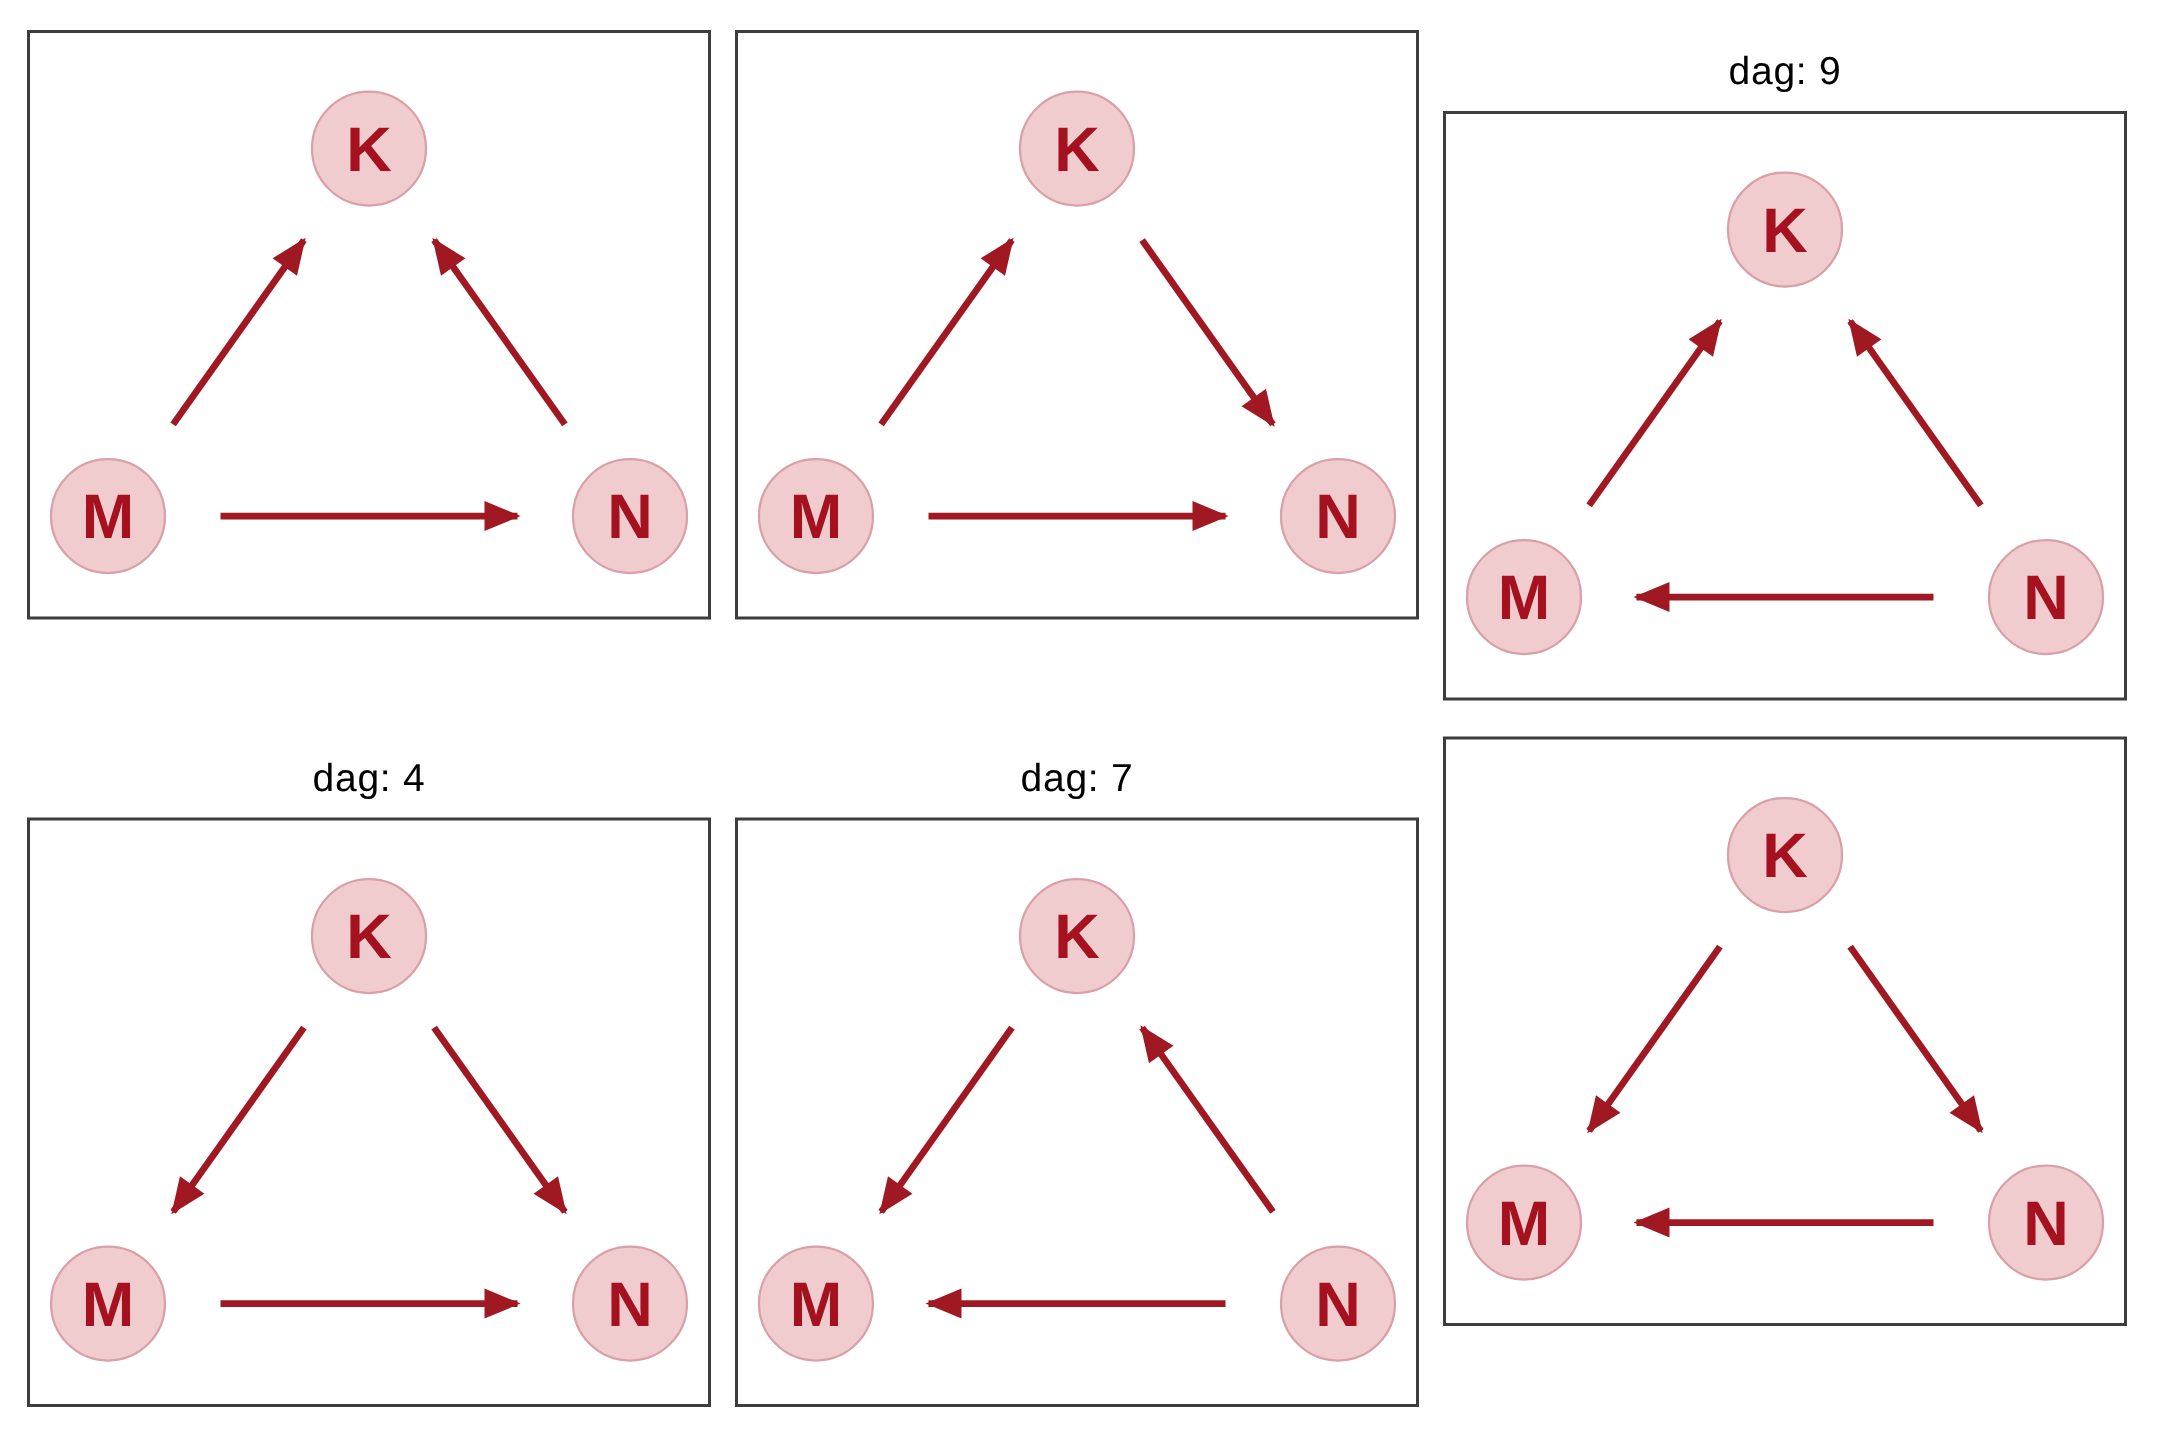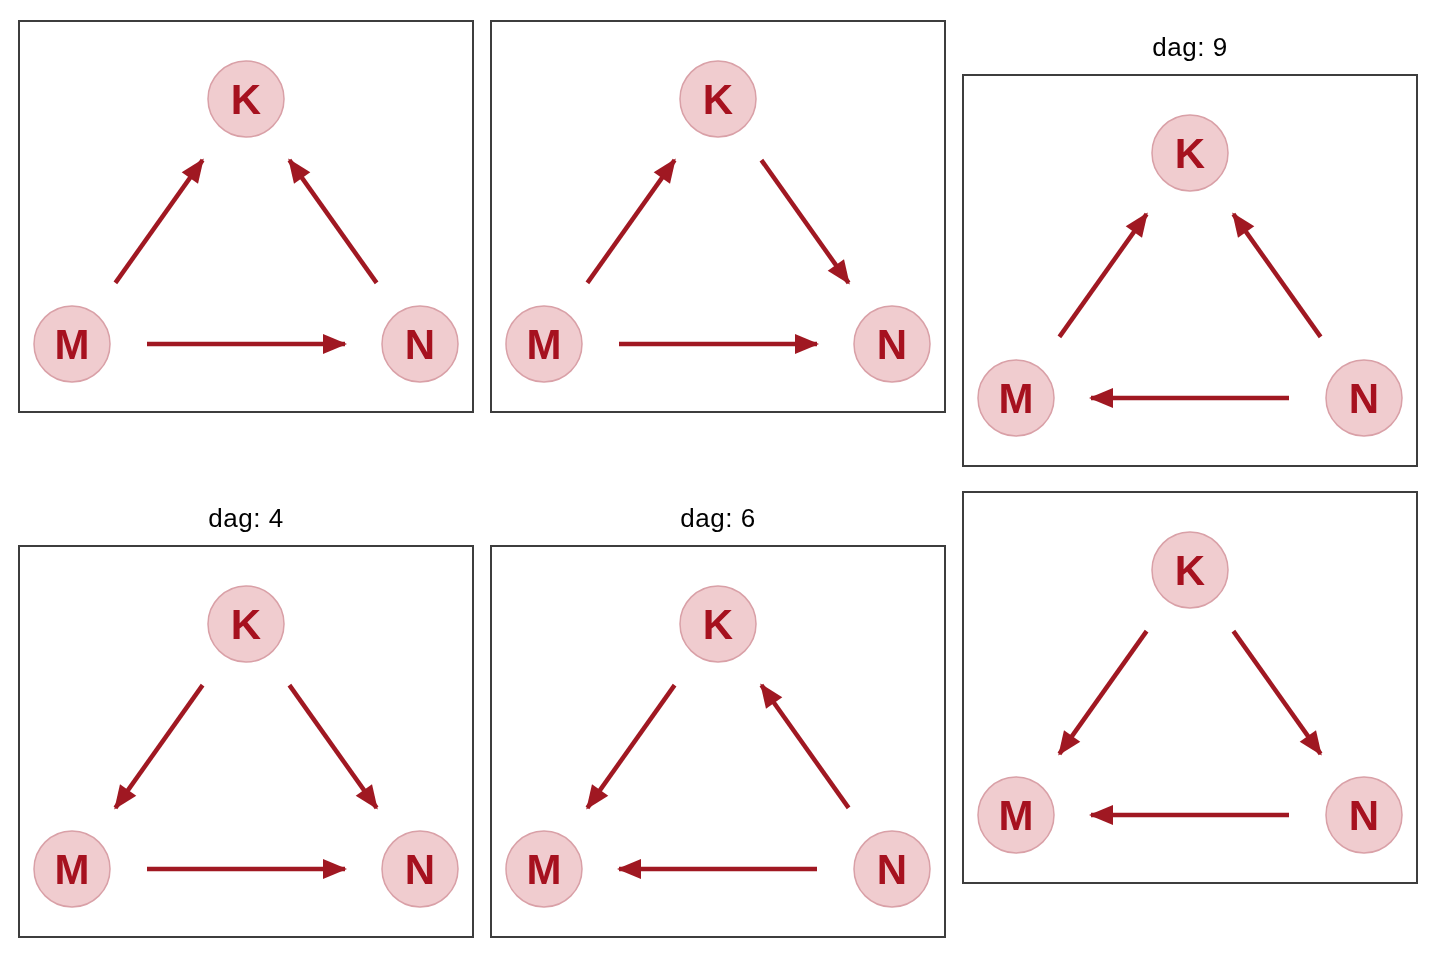--- a/index.html
+++ b/index.html
@@ -163,21 +163,21 @@
             </g>
             <g>
               <circle cx="400" cy="322" r="38" fill="#f0cccf" stroke="#d9a0a7" stroke-width="1.5"></circle>
               <text x="400" y="322" text-anchor="middle" dy="0.355em" class="node-label" fill="#a6111f">N</text>
             </g>
           </svg>
       </div>
     </div>
 
     <div class="cell">
-      <div class="panel-title">dag: 6</div>
+      <div class="panel-title">dag: 7</div>
       <div class="panel">
         <svg class="dag-svg" viewBox="0 0 452 389" xmlns="http://www.w3.org/2000/svg">
             <defs>
               <marker id="arrowhead-4" markerUnits="userSpaceOnUse" markerWidth="26" markerHeight="22" refX="23" refY="11" orient="auto">
                 <path d="M1,1 L25,11 L1,21 Z" fill="#a01822"></path>
               </marker>
             </defs>
             <line x1="182.6" y1="138.1" x2="95.4" y2="260.9" stroke="#a01822" stroke-width="4.5" marker-end="url(#arrowhead-4)"></line>
             <line x1="356.6" y1="260.9" x2="269.4" y2="138.1" stroke="#a01822" stroke-width="4.5" marker-end="url(#arrowhead-4)"></line>
             <line x1="325.0" y1="322.0" x2="127.0" y2="322.0" stroke="#a01822" stroke-width="4.5" marker-end="url(#arrowhead-4)"></line>

